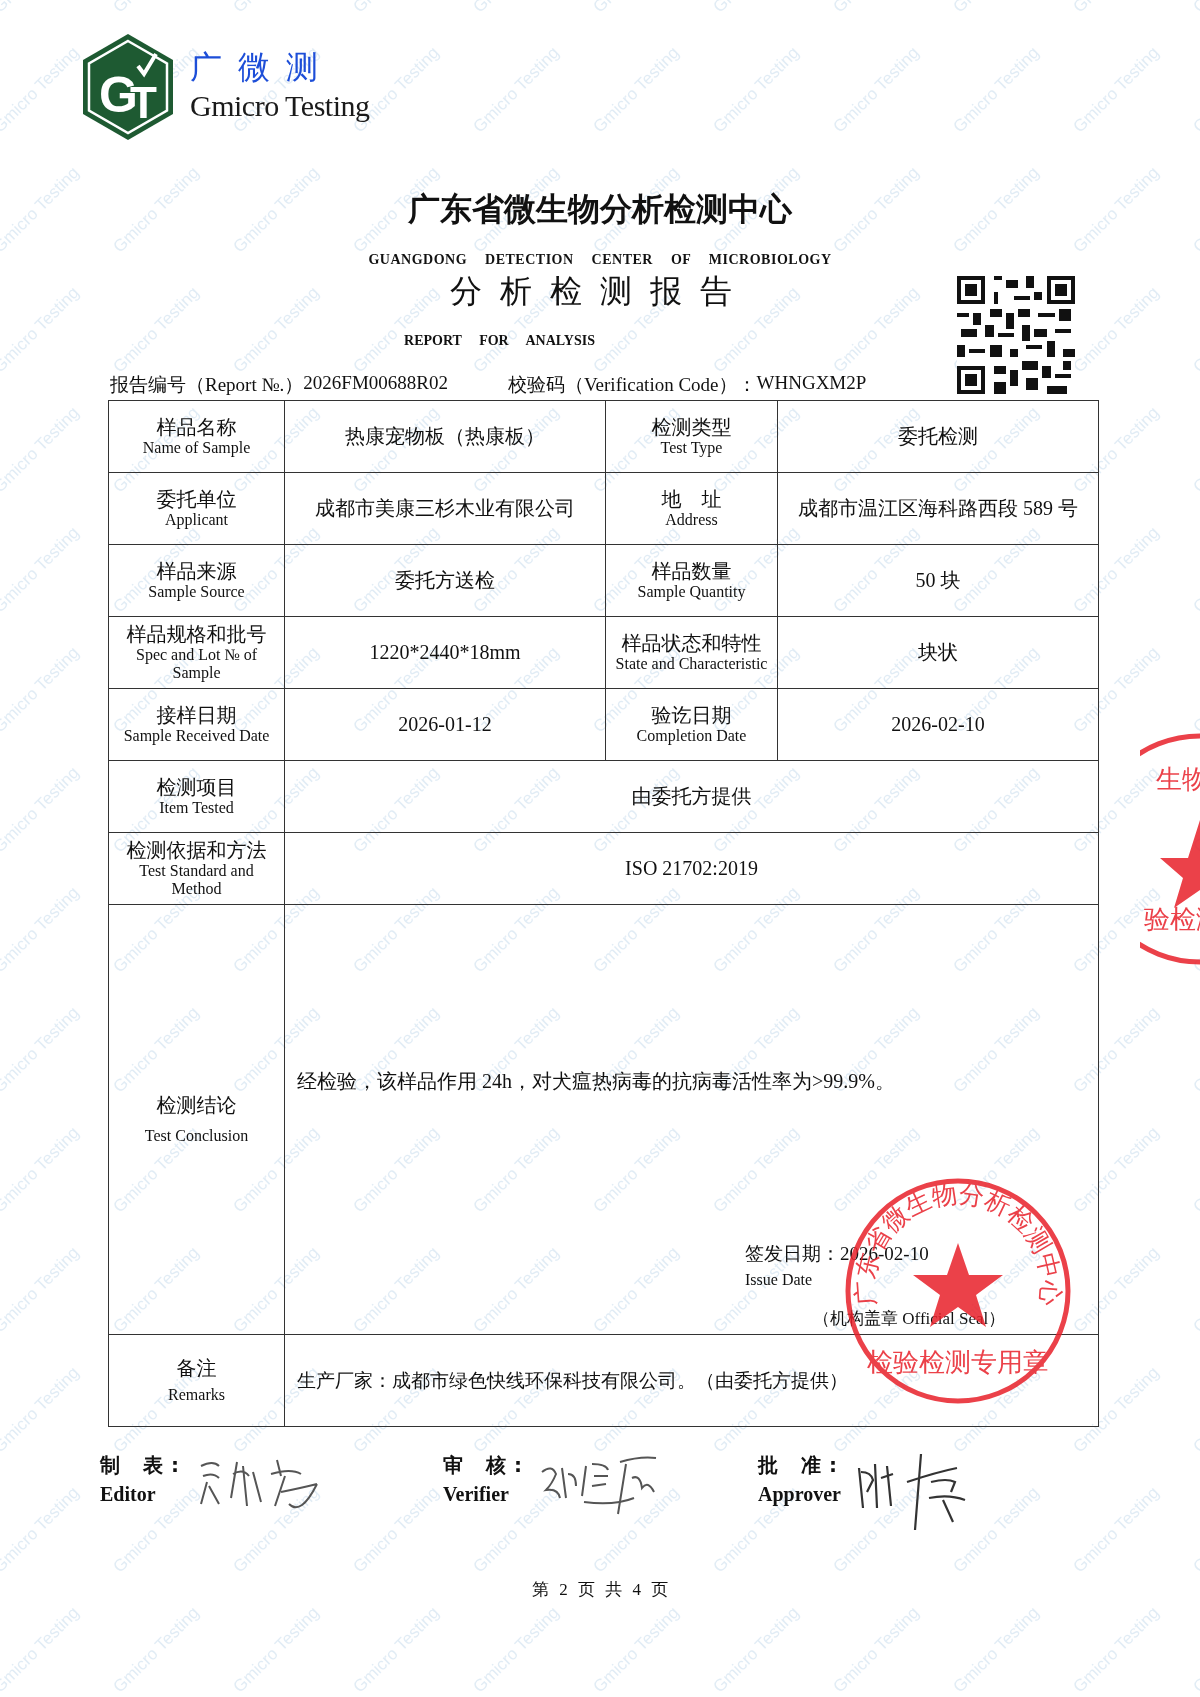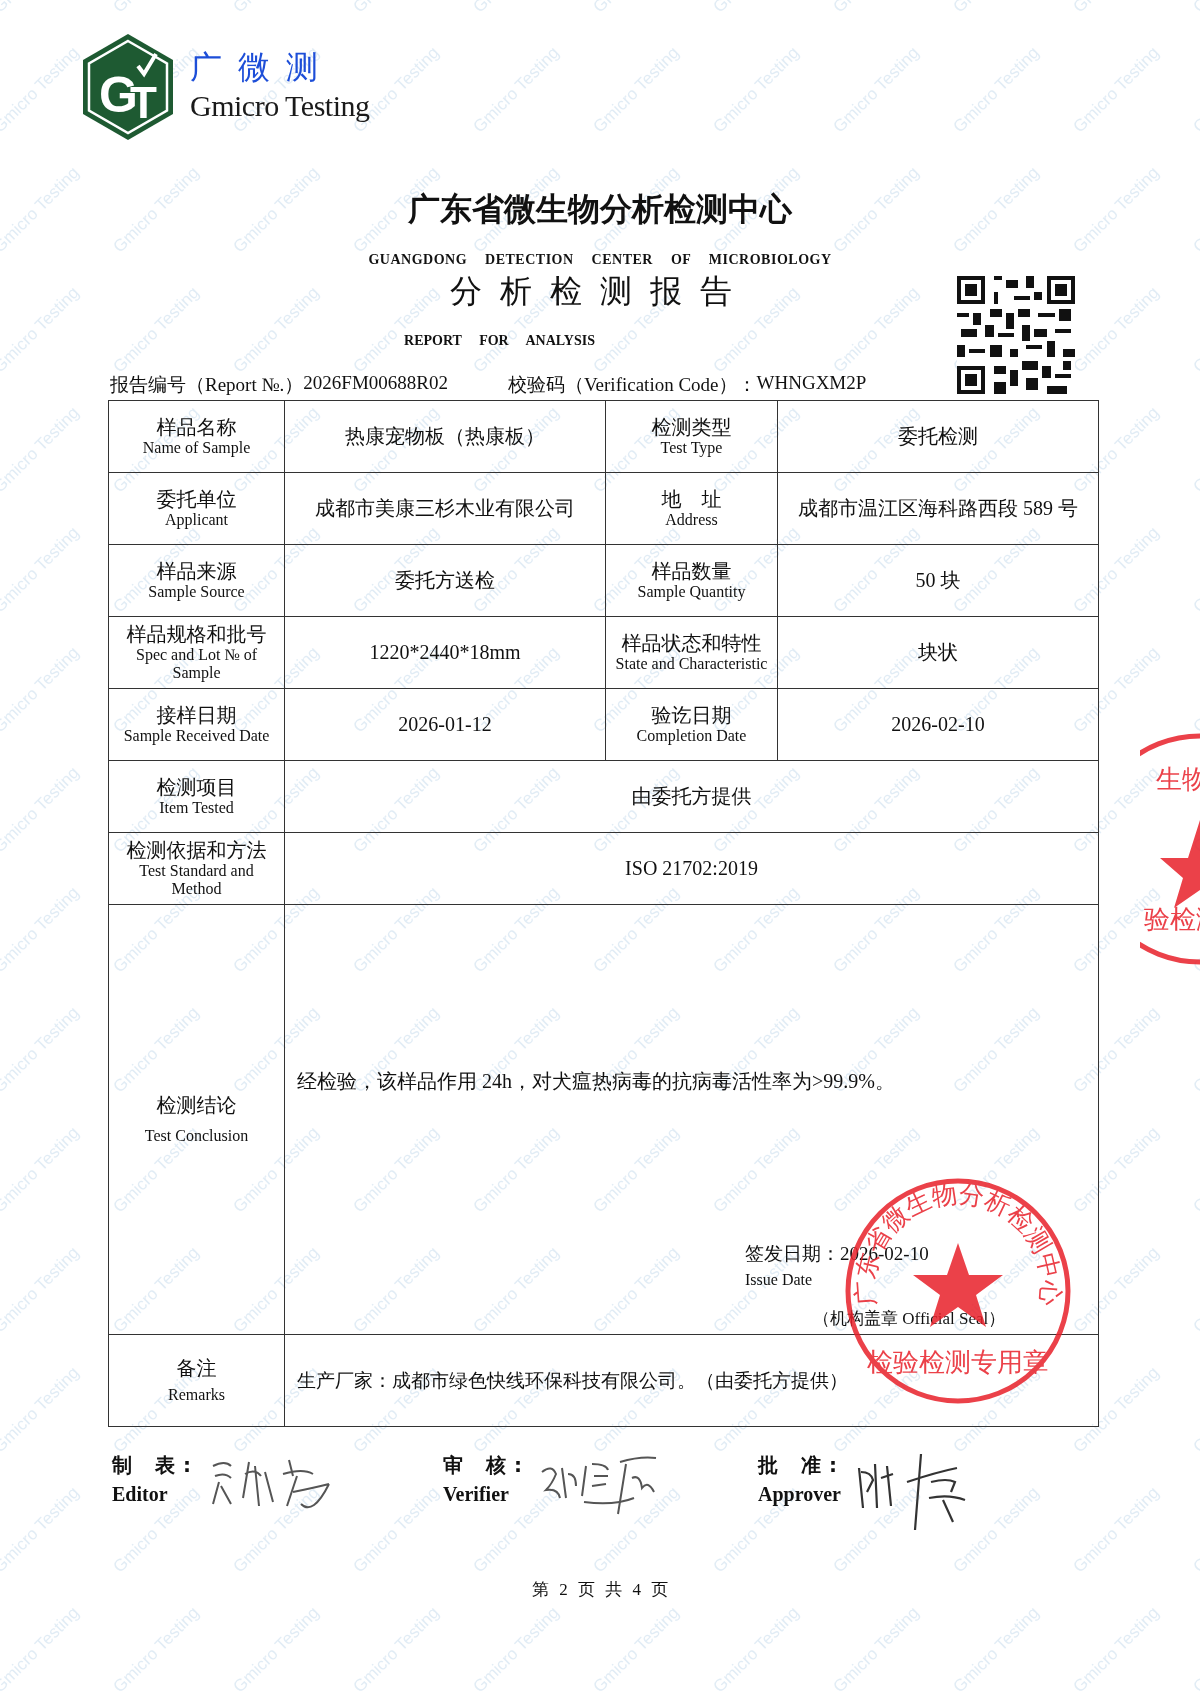--- a/index.html
+++ b/index.html
@@ -433,21 +433,21 @@
   <text x="116" y="196" text-anchor="middle" font-family="DejaVu Sans, sans-serif" font-size="26" fill="#e8202a">检验检测专用章</text>
 </svg>
 
 <svg class="seal" style="left:1140px; top:732px;" width="60" height="234" viewBox="0 0 60 234">
   <path d="M 60 4 A 113 113 0 0 0 60 230" fill="none" stroke="#e8202a" stroke-width="5"></path>
   <text x="16" y="56" font-family="DejaVu Sans, sans-serif" font-size="26" fill="#e8202a">生物</text>
   <polygon points="60,88 48,126 20,126 43,146 34,176 60,158" fill="#e8202a"></polygon>
   <text x="4" y="196" font-family="DejaVu Sans, sans-serif" font-size="26" fill="#e8202a">验检测</text>
 </svg>
 
-<div class="layer sig" style="left:112px;justify-content:flex-end;">
+<div class="layer sig" style="left:100px;justify-content:flex-end;">
   <div class="lab">
       <span class="cn">制 表:</span>
       <span class="en">Editor</span>
     </div>
   <svg width="130" height="70" viewBox="0 0 130 70">
     <path d="M8 14 q12 -6 18 0 M10 24 q10 -4 16 2 M14 30 l-6 22 M16 34 l10 18" stroke="#555" stroke-width="2" fill="none"></path>
     <path d="M44 10 l-6 36 M40 22 q10 -6 16 2 M50 14 l4 40 M60 20 l8 30" stroke="#555" stroke-width="2" fill="none"></path>
     <path d="M84 8 l4 16 M78 22 q20 -6 30 0 M92 24 l-10 30 M88 40 q20 -4 36 -8 M96 52 q12 12 28 -20" stroke="#555" stroke-width="2" fill="none"></path>
   </svg>
 </div>

